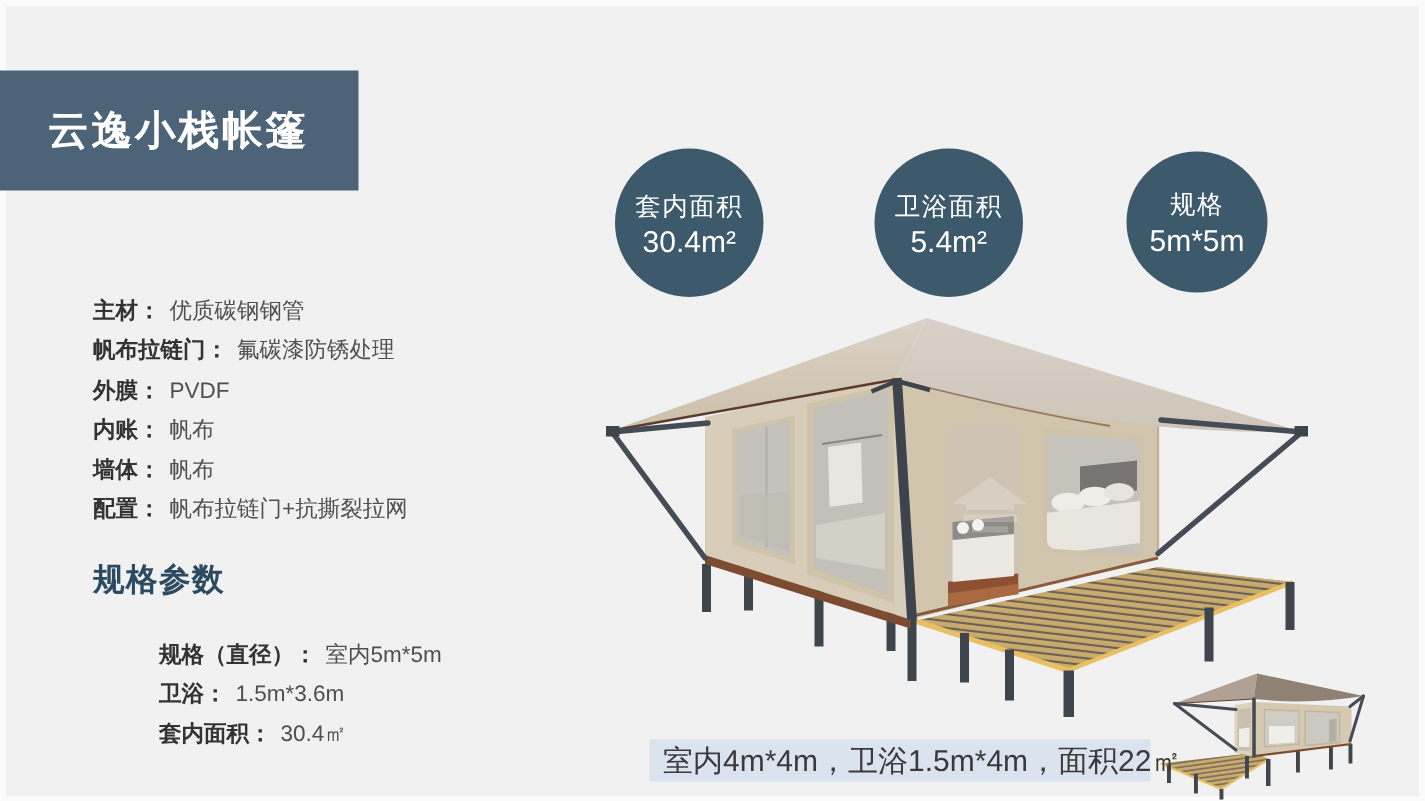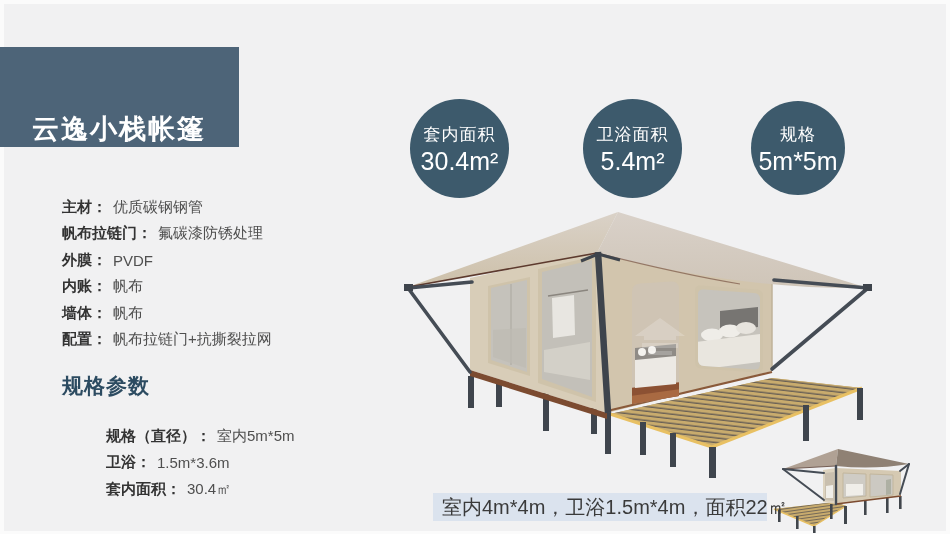--- a/index.html
+++ b/index.html
@@ -8,23 +8,23 @@
     background:var(--page-bg,#f1f1f2);
     font-family:"Liberation Sans","DejaVu Sans",sans-serif;
   }
   .frame-strip{position:absolute;background:var(--frame,#fbfbfb);}
   .frame-top{top:0;left:0;width:950px;height:4px;}
   .frame-bottom{bottom:0;left:0;width:950px;height:3px;}
   .frame-left{top:0;left:0;width:4px;height:534px;}
   .frame-right{top:0;right:0;width:4px;height:534px;}
 
   .banner{
-    position:absolute;left:0;top:47px;width:239px;height:100px;
+    position:absolute;left:0;top:47px;width:239px;height:80px;
     background:var(--banner-bg,#4d6478);
-    display:flex;align-items:flex-end;box-sizing:border-box;padding-left:32px;
+    display:flex;align-items:center;box-sizing:border-box;padding-left:32px;
   }
   .banner .title{
     color:var(--banner-text,#fff);font-size:27px;font-weight:bold;letter-spacing:2px;
   }
 
   .section-heading{
     position:absolute;left:62px;margin:0;
     font-size:21px;font-weight:bold;color:var(--heading-text,#2c4b61);letter-spacing:1px;
   }
   .h-product{top:160px;}
@@ -40,22 +40,22 @@
   .badge{
     position:absolute;border-radius:50%;
     background:var(--badge-bg,#3d5a6c);color:var(--badge-text,#fff);
     display:flex;flex-direction:column;align-items:center;justify-content:center;
     text-align:center;
   }
   .badge-1{left:410px;top:99px;width:99px;height:99px;}
   .badge-2{left:583px;top:99px;width:99px;height:99px;}
   .badge-3{left:751px;top:101px;width:94px;height:94px;}
   .badge .blbl{font-size:17px;letter-spacing:1px;margin-bottom:3px;}
-  .badge .bval{font-size:25px;line-height:1;}
-  .badge-3 .bval{font-size:25px;}
+  .badge .bval{font-size:20px;line-height:1;}
+  .badge-3 .bval{font-size:20px;}
 
   .caption{
     position:absolute;left:433px;top:493px;width:334px;height:28px;
     background:var(--caption-bg,#dbe3ee);
     display:flex;align-items:center;box-sizing:border-box;padding-left:9px;
     font-size:20px;color:var(--caption-text,#3a3a3a);white-space:nowrap;
   }
 
   .tent-main{position:absolute;left:380px;top:200px;width:570px;height:300px;}
   .tent-thumb{position:absolute;left:768px;top:442px;width:182px;height:92px;}

